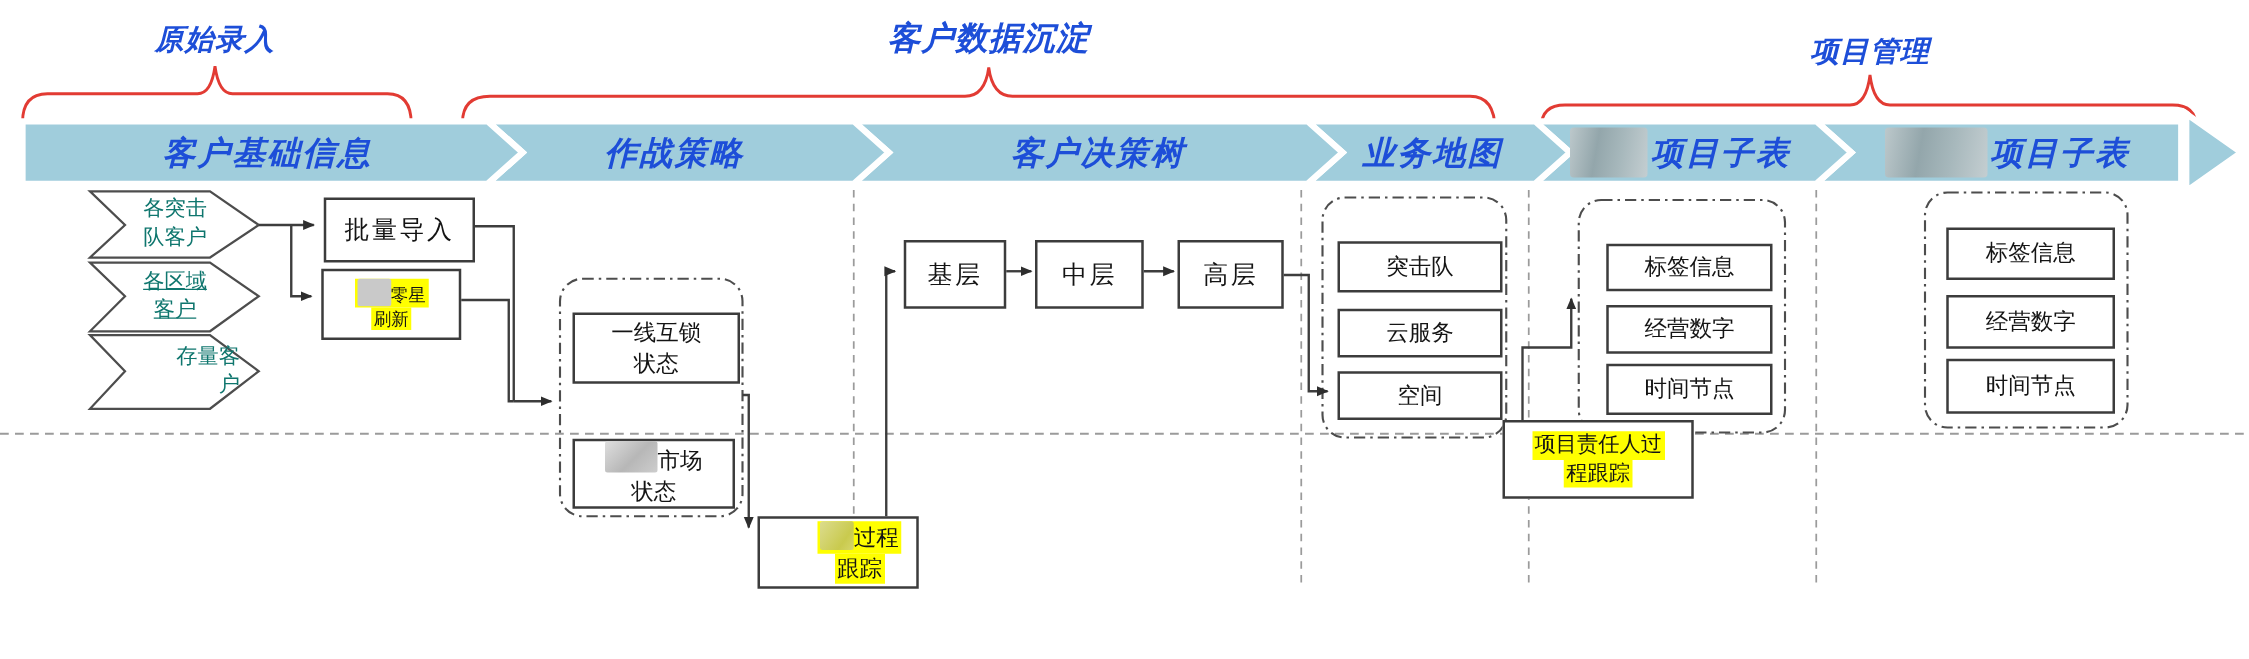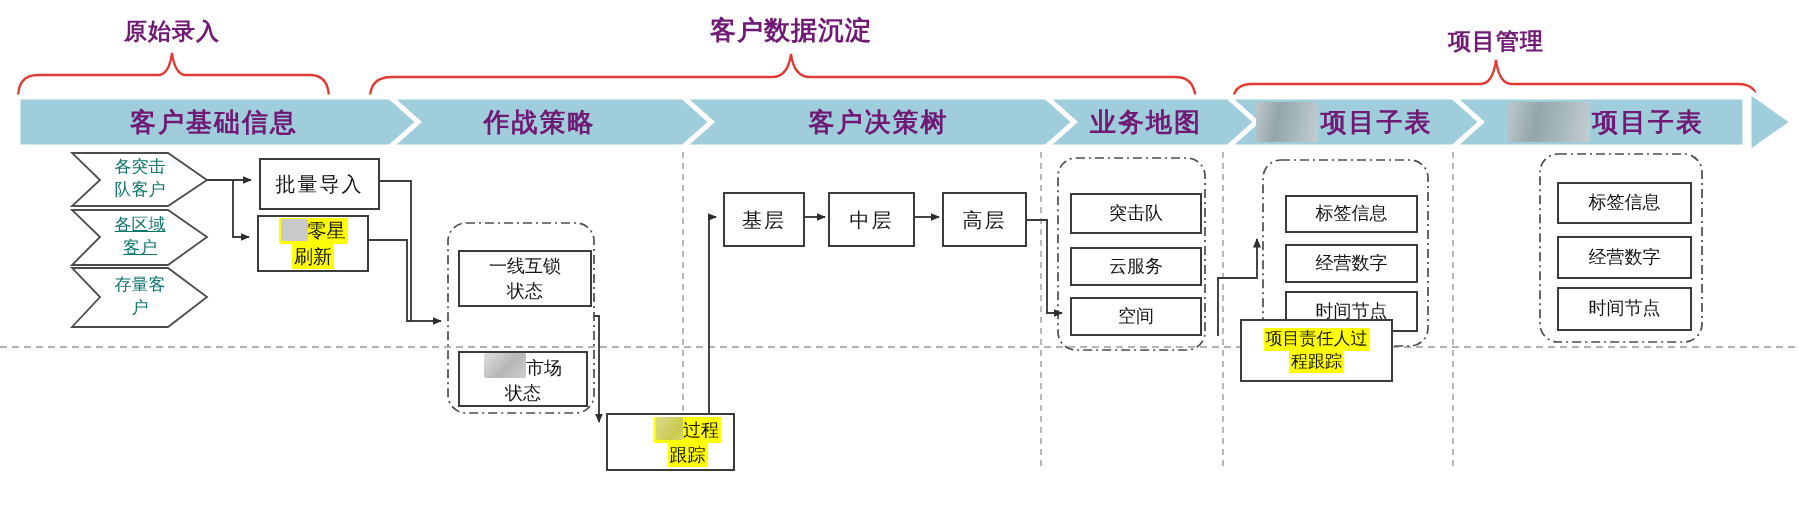--- a/index.html
+++ b/index.html
@@ -2,21 +2,21 @@
 <html><head>
 <meta charset="utf-8">
 <style>
   html,body{margin:0;padding:0;background:#ffffff;}
   #stage{
     position:relative;width:1799px;height:527px;background:#ffffff;overflow:hidden;
     font-family:"Liberation Sans","DejaVu Sans",sans-serif;color:#111;
   }
   #wires{position:absolute;left:0;top:0;z-index:1;}
   .lbl{position:absolute;display:flex;align-items:center;justify-content:center;
-       text-align:center;font-weight:bold;color:#701a75;z-index:4;}
+       text-align:center;font-weight:bold;color:#1d4ed8;z-index:4;font-style:italic;}
   .brace-lbl{font-size:23px;letter-spacing:1px;}
   .banner-lbl{top:97px;height:50px;font-size:26px;letter-spacing:2px;z-index:3;}
   .node{position:absolute;background:#fff;border:2px solid #3c3c3c;z-index:3;
         display:flex;flex-direction:column;align-items:center;justify-content:center;
         font-size:18px;line-height:1.3;text-align:center;color:#141414;}
   .node .big{font-size:20px;letter-spacing:2px;}
   .hl{background:#ffff00;padding:0 2px;display:inline-block;}
   .blob{display:inline-block;vertical-align:-4px;border-radius:2px;}
   .blob-grey{background:linear-gradient(135deg,#dedede 0%,#b7b7b7 55%,#cdcdcd 100%);}
   .blob-olive{background:linear-gradient(125deg,#dcdc8e 0%,#c9ca4e 70%,#d6d66a 100%);}
@@ -105,30 +105,30 @@
   </div>
 
   <div class="src-lbl" style="left:88px;top:151px;width:104px;height:55px;">
     <span>各突击</span>
     <span>队客户</span>
   </div>
   <div class="src-lbl" style="left:88px;top:209px;width:104px;height:55px;text-decoration:underline;">
     <span>各区域</span>
     <span>客户</span>
   </div>
-  <div class="src-lbl" style="left:88px;top:268px;width:104px;height:57px;">
+  <div class="src-lbl" style="left:88px;top:268px;width:104px;height:57px;align-items:flex-end;">
     <span>存量客</span>
     <span>户</span>
   </div>
 
   <div class="node" style="left:259px;top:158px;width:117px;height:48px;">
     <span class="big">批量导入</span>
   </div>
 
-  <div class="node tworow" style="left:257px;top:215px;width:108px;height:53px;font-size:19px;">
+  <div class="node tworow" style="left:257px;top:215px;width:108px;height:53px;font-size:14px;">
     <span class="hl"><span class="blob blob-grey" style="width:27px;height:22px;background:#c9c9c9;"></span><span>零星</span></span>
     <span class="hl">刷新</span>
   </div>
 
   <div class="node tworow" style="left:458px;top:250px;width:130px;height:53px;">
     <span>一线互锁</span>
     <span>状态</span>
   </div>
 
   <div class="node tworow" style="left:458px;top:351px;width:126px;height:52px;">
@@ -152,21 +152,21 @@
   </div>
 
   <div class="node" style="left:1070px;top:193px;width:128px;height:37px;">突击队</div>
   <div class="node" style="left:1070px;top:247px;width:128px;height:35px;">云服务</div>
   <div class="node" style="left:1070px;top:297px;width:128px;height:35px;">空间</div>
 
   <div class="node" style="left:1285px;top:195px;width:129px;height:34px;">标签信息</div>
   <div class="node" style="left:1285px;top:244px;width:129px;height:35px;">经营数字</div>
   <div class="node" style="left:1285px;top:291px;width:129px;height:37px;">时间节点</div>
 
-  <div class="node tworow" style="left:1202px;top:319px;width:149px;height:59px;font-size:17px;margin-left:38px;">
+  <div class="node tworow" style="left:1202px;top:336px;width:149px;height:59px;font-size:17px;">
     <span class="hl">项目责任人过</span>
     <span class="hl">程跟踪</span>
   </div>
 
   <div class="node" style="left:1557px;top:182px;width:131px;height:38px;">标签信息</div>
   <div class="node" style="left:1557px;top:236px;width:131px;height:39px;">经营数字</div>
   <div class="node" style="left:1557px;top:287px;width:131px;height:40px;">时间节点</div>
 
 </div>
 

